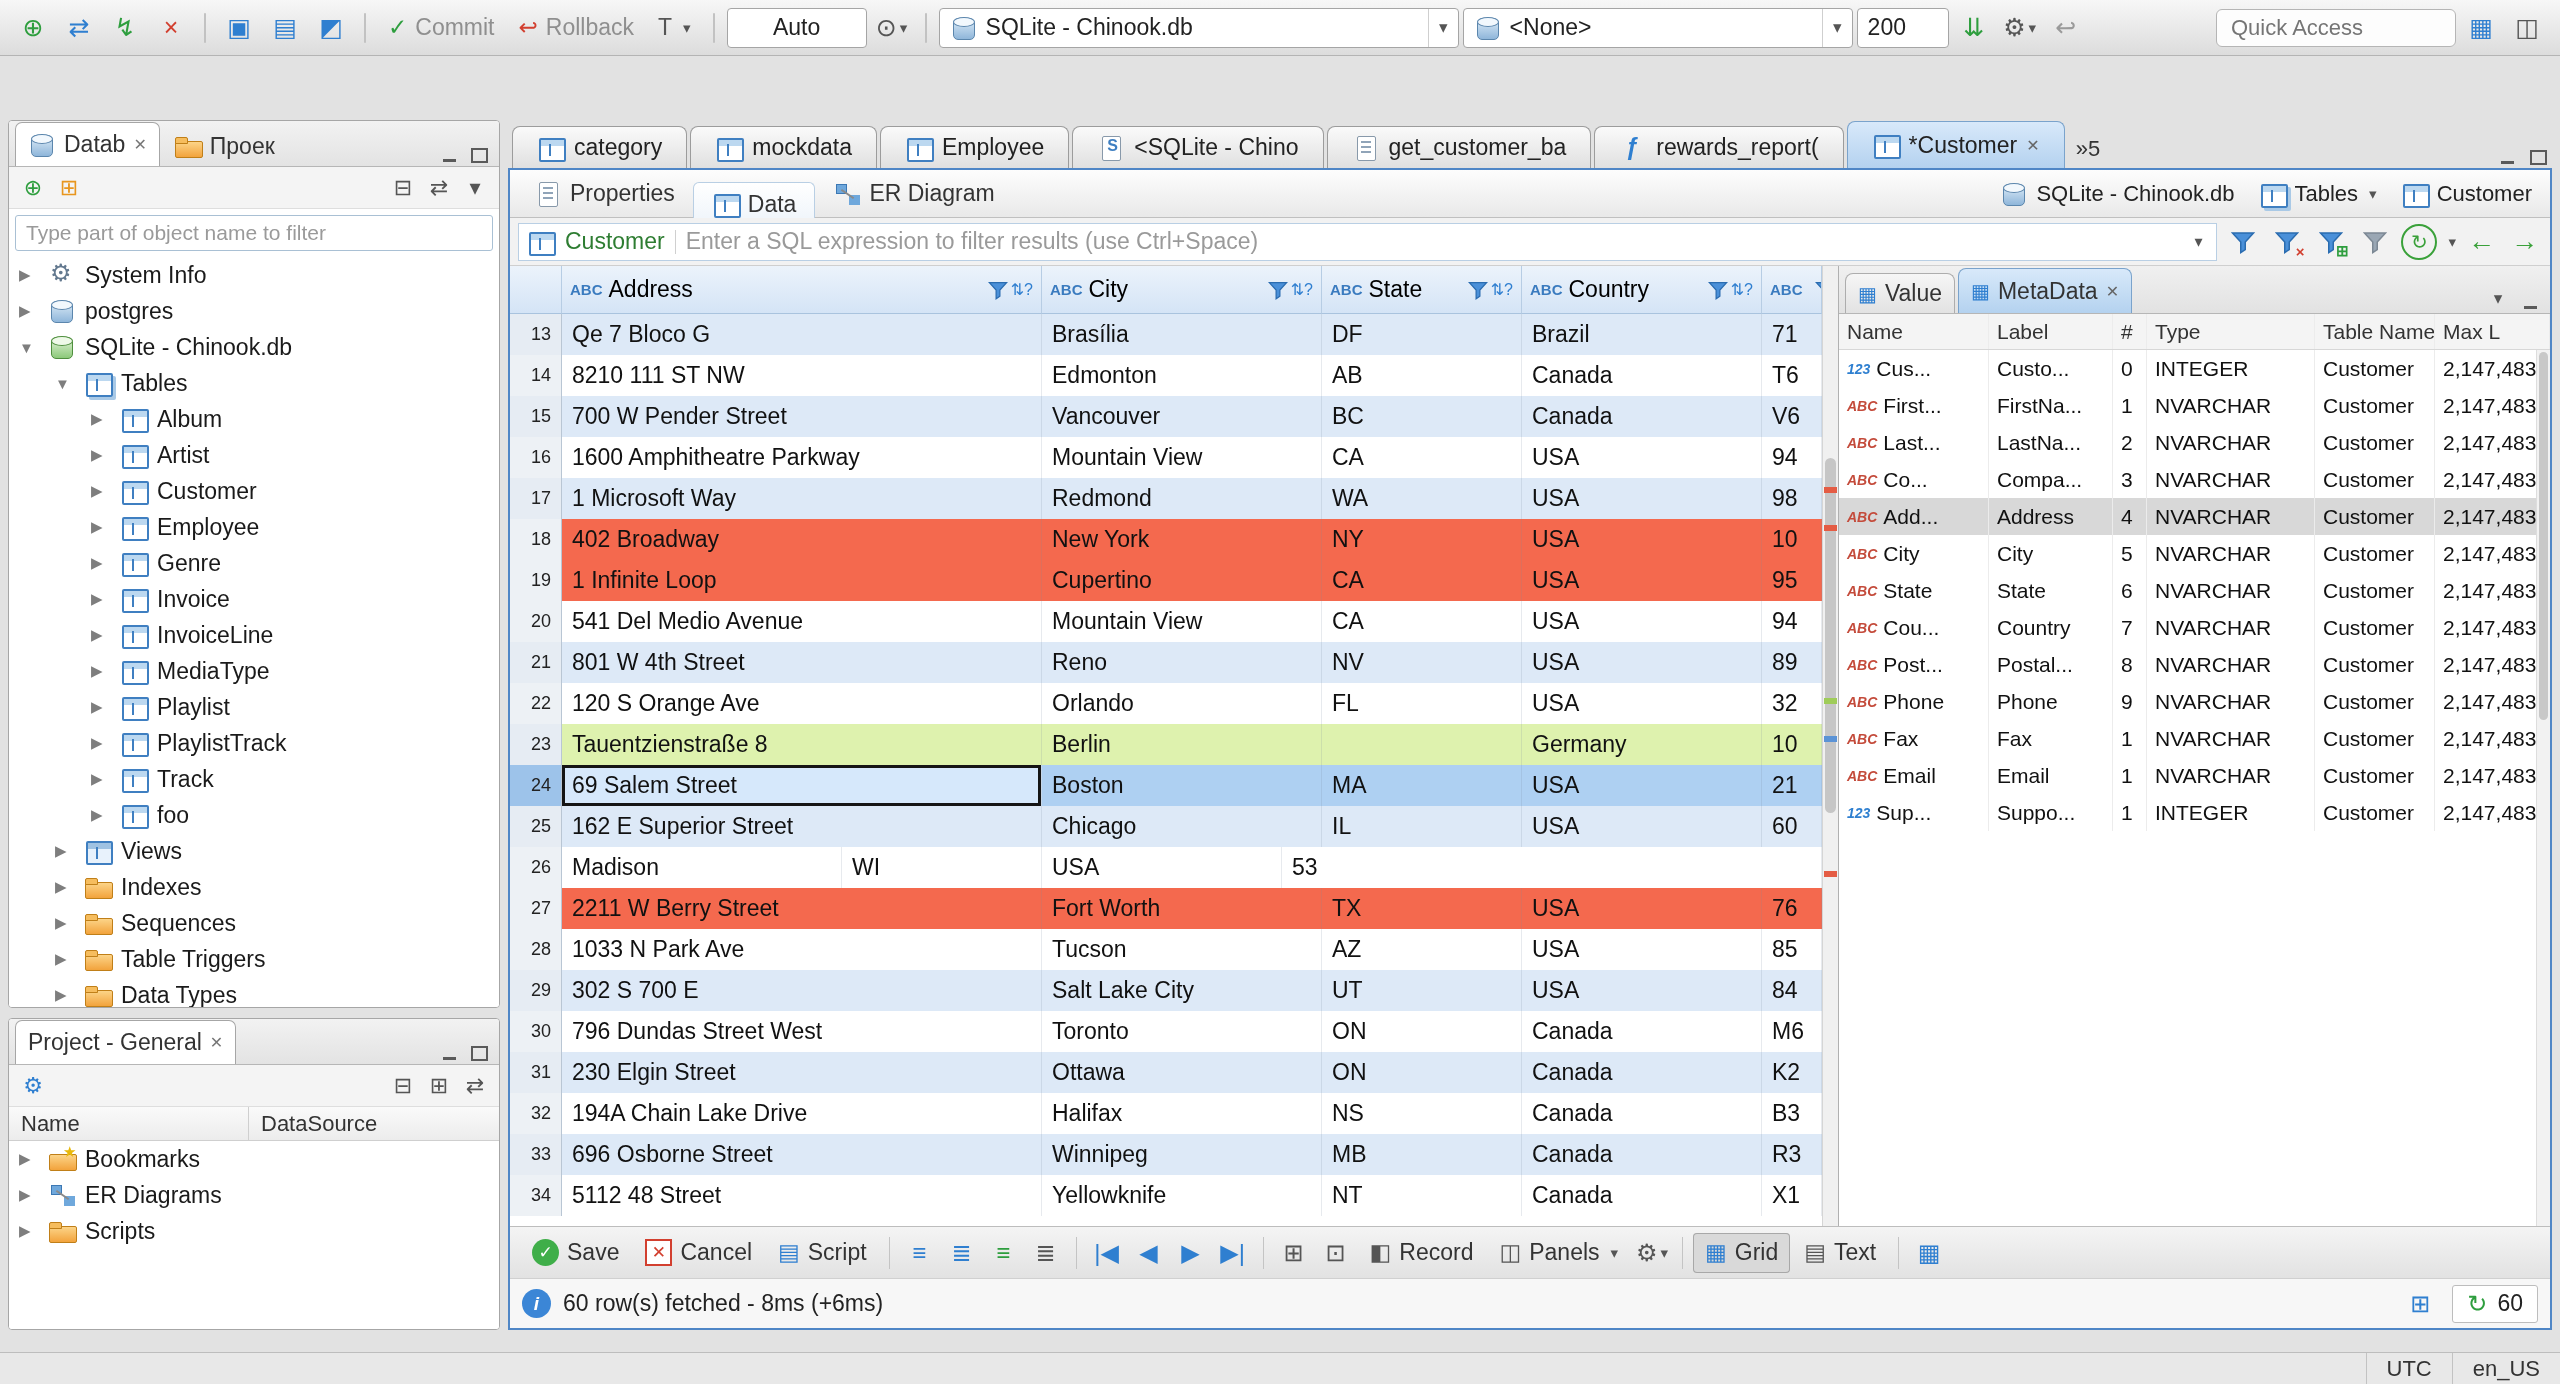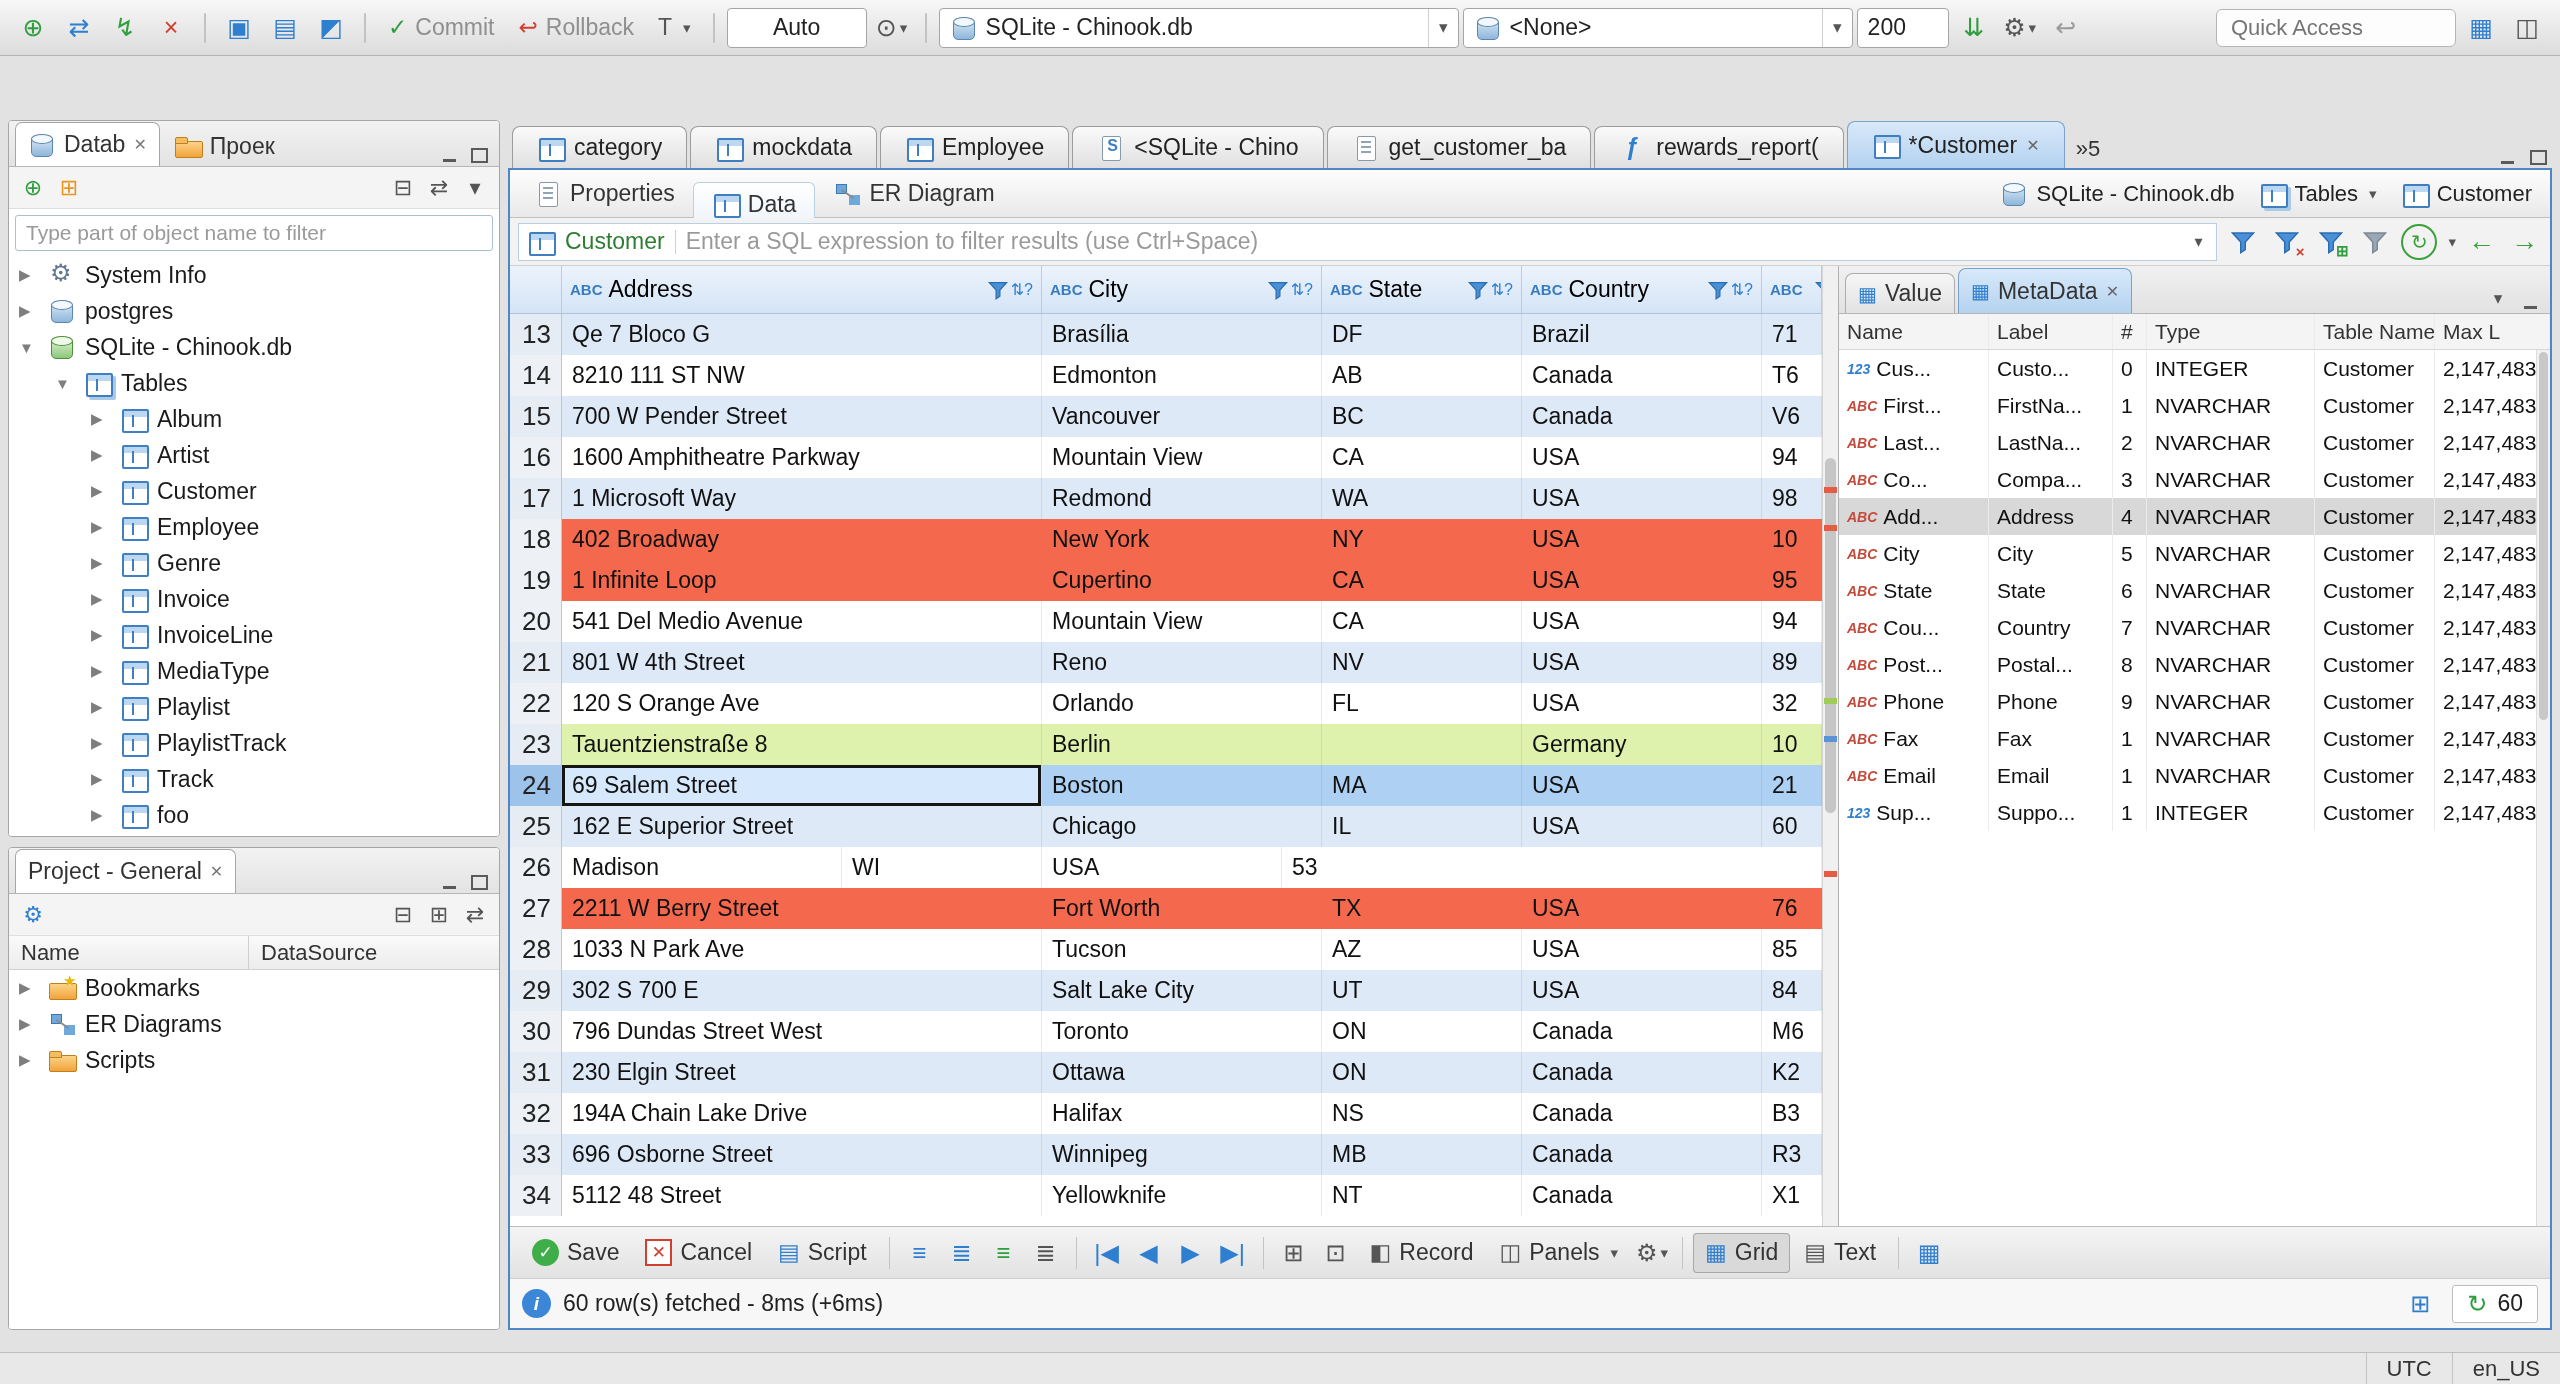--- a/index.html
+++ b/index.html
@@ -49,21 +49,21 @@
   .combo.auto{width:140px;justify-content:center;}
   .combo.conn{width:520px;}
   .combo.schema{width:390px;}
   .combo-caret{margin-left:auto;color:#555;border-left:1px solid #cfcfcf;padding-left:10px;align-self:stretch;display:flex;align-items:center;font-size:17px;}
   .fetch{width:92px;height:40px;border:1px solid #a5a5a5;border-radius:4px;font-size:23px;padding:0 10px;color:#222;}
   .qa{width:240px;height:38px;border:1px solid #b5b5b5;border-radius:6px;font-size:22px;padding:0 14px;color:#555;background:#fdfdfd;}
 
   
   .left-col{position:absolute;left:8px;top:120px;width:492px;bottom:54px;display:flex;flex-direction:column;gap:10px;}
   .lpanel{border:1px solid #a6a6a6;border-radius:4px;background:#fff;display:flex;flex-direction:column;overflow:hidden;}
-  #navigator{height:717px;flex:none;}
+  #navigator{height:888px;flex:none;}
   #project{flex:1;}
   .ptabs-row{height:46px;flex:none;background:linear-gradient(#f2f2f2,#e3e3e3);border-bottom:1px solid #b6b6b6;display:flex;align-items:flex-end;padding:2px 6px 0 6px;gap:2px;}
   .ltab{height:40px;display:flex;align-items:center;gap:8px;padding:0 12px;font-size:23px;color:#333;border-radius:7px 7px 0 0;}
   .ltab.active{background:#fff;border:1px solid #a6a6a6;border-bottom:none;height:44px;}
   .ltab .close{font-size:16px;color:#777;}
   .ltoolbar{height:42px;flex:none;display:flex;align-items:center;padding:0 6px;background:#f4f4f4;border-bottom:1px solid #dedede;}
   .ltoolbar .tbtn{width:36px;height:36px;font-size:22px;}
   .lfilter{margin:6px;height:36px;width:calc(100% - 12px);border:1px solid #a9c0d4;border-radius:3px;font-size:21px;padding:0 10px;color:#444;}
   .lfilter::placeholder{color:#9a9a9a;}
   .tree{flex:1;overflow:hidden;background:#fff;}
@@ -109,21 +109,21 @@
   .hfun{margin-left:auto;display:flex;align-items:center;gap:3px;}
   .c-num{width:52px;flex:none;}
   .c-addr{width:480px;flex:none;}
   .c-city{width:280px;flex:none;}
   .c-state{width:200px;flex:none;}
   .c-country{width:240px;flex:none;}
   .c-postal{flex:1;}
   .gbody{flex:1;overflow:hidden;background:#fff;}
   .grow{height:41px;display:flex;}
   .cell{display:flex;align-items:center;padding:0 10px;font-size:23px;color:#111;border-right:1px solid rgba(120,140,160,0.18);overflow:hidden;white-space:nowrap;background:#fff;}
-  .grow .c-num{justify-content:flex-end;background:#edf1f5;color:#222;border-right:1px solid #b9c6d4;font-size:26px;}
+  .grow .c-num{justify-content:flex-end;background:#edf1f5;color:#222;border-right:1px solid #b9c6d4;font-size:18px;}
   .grow.alt .cell{background:#dde9f7;}
   .grow.alt .c-num{background:#e6ecf3;}
   .grow.red .cell{background:#f4694e;}
   .grow.red .c-num{background:#edf1f5;}
   .grow.green .cell{background:#def2ae;}
   .grow.green .c-num{background:#e6ecf3;}
   .grow.sel .cell{background:#aed0f2;}
   .grow.sel .c-num{background:#9dc3ea;}
   .grow.sel .c-addr{background:#d6e8fb;box-shadow:inset 0 0 0 3px #151515;}
   .vscroll{width:16px;flex:none;background:#f0f0f0;border-left:1px solid #d5d5d5;position:relative;}

